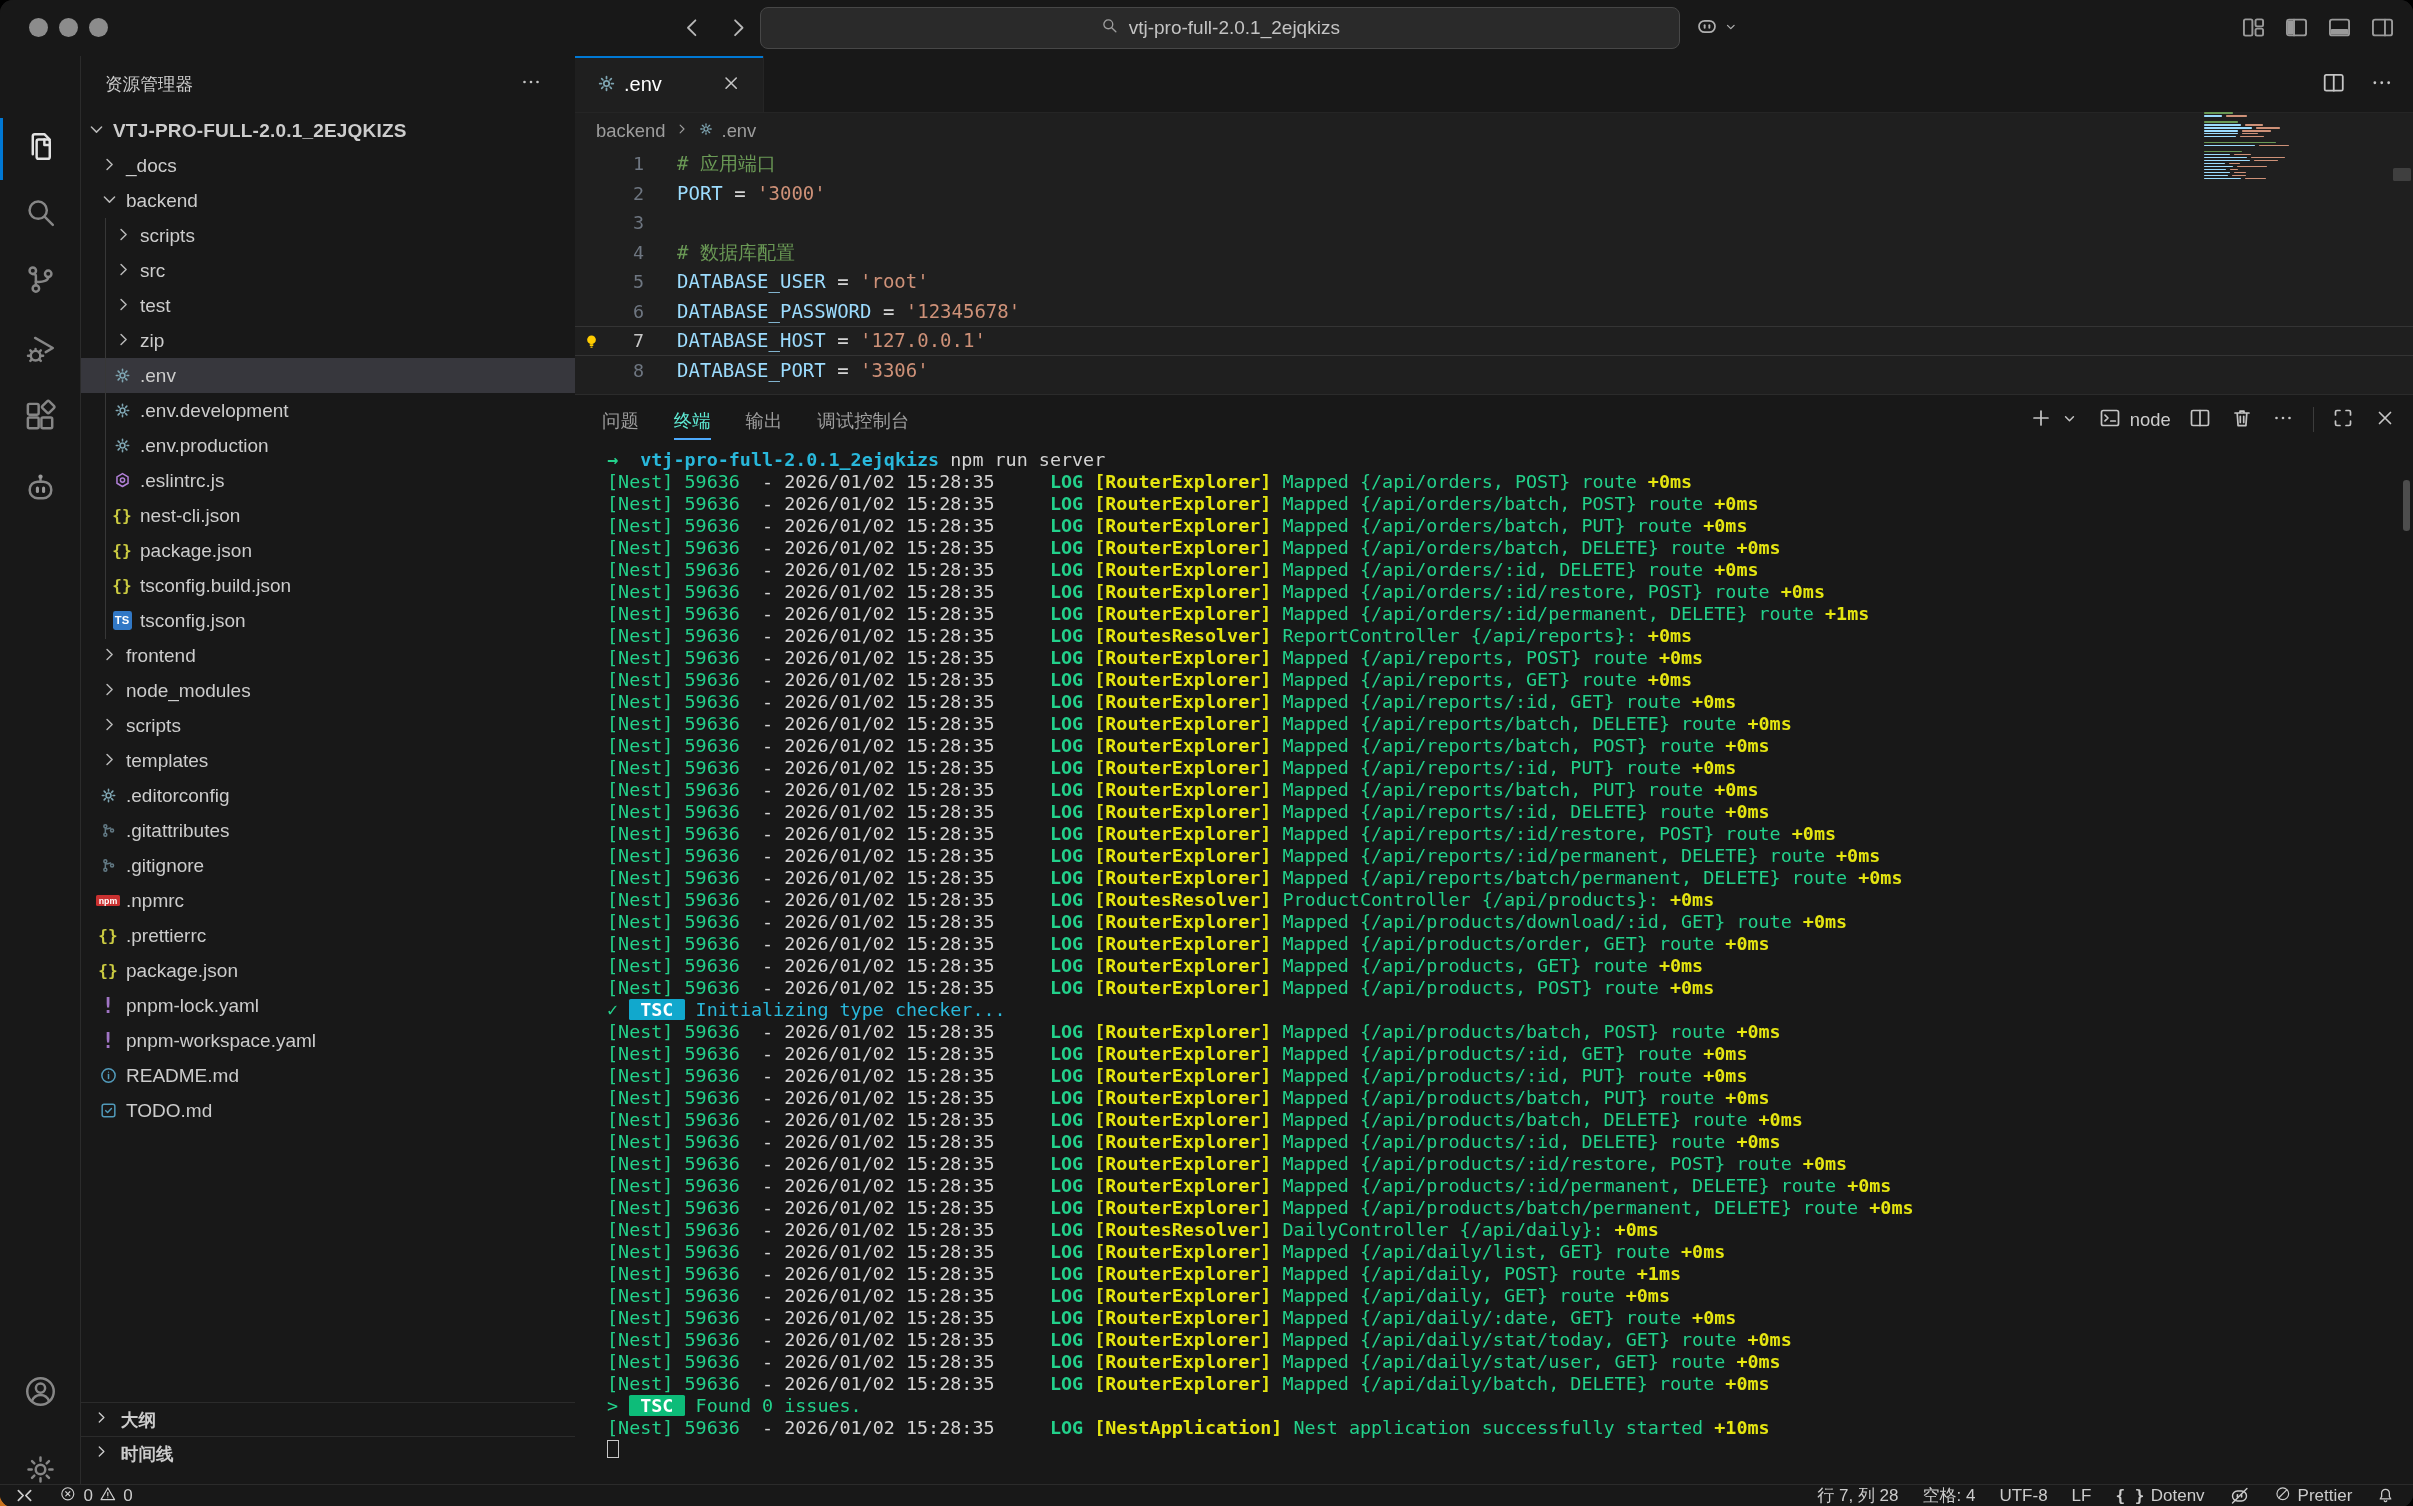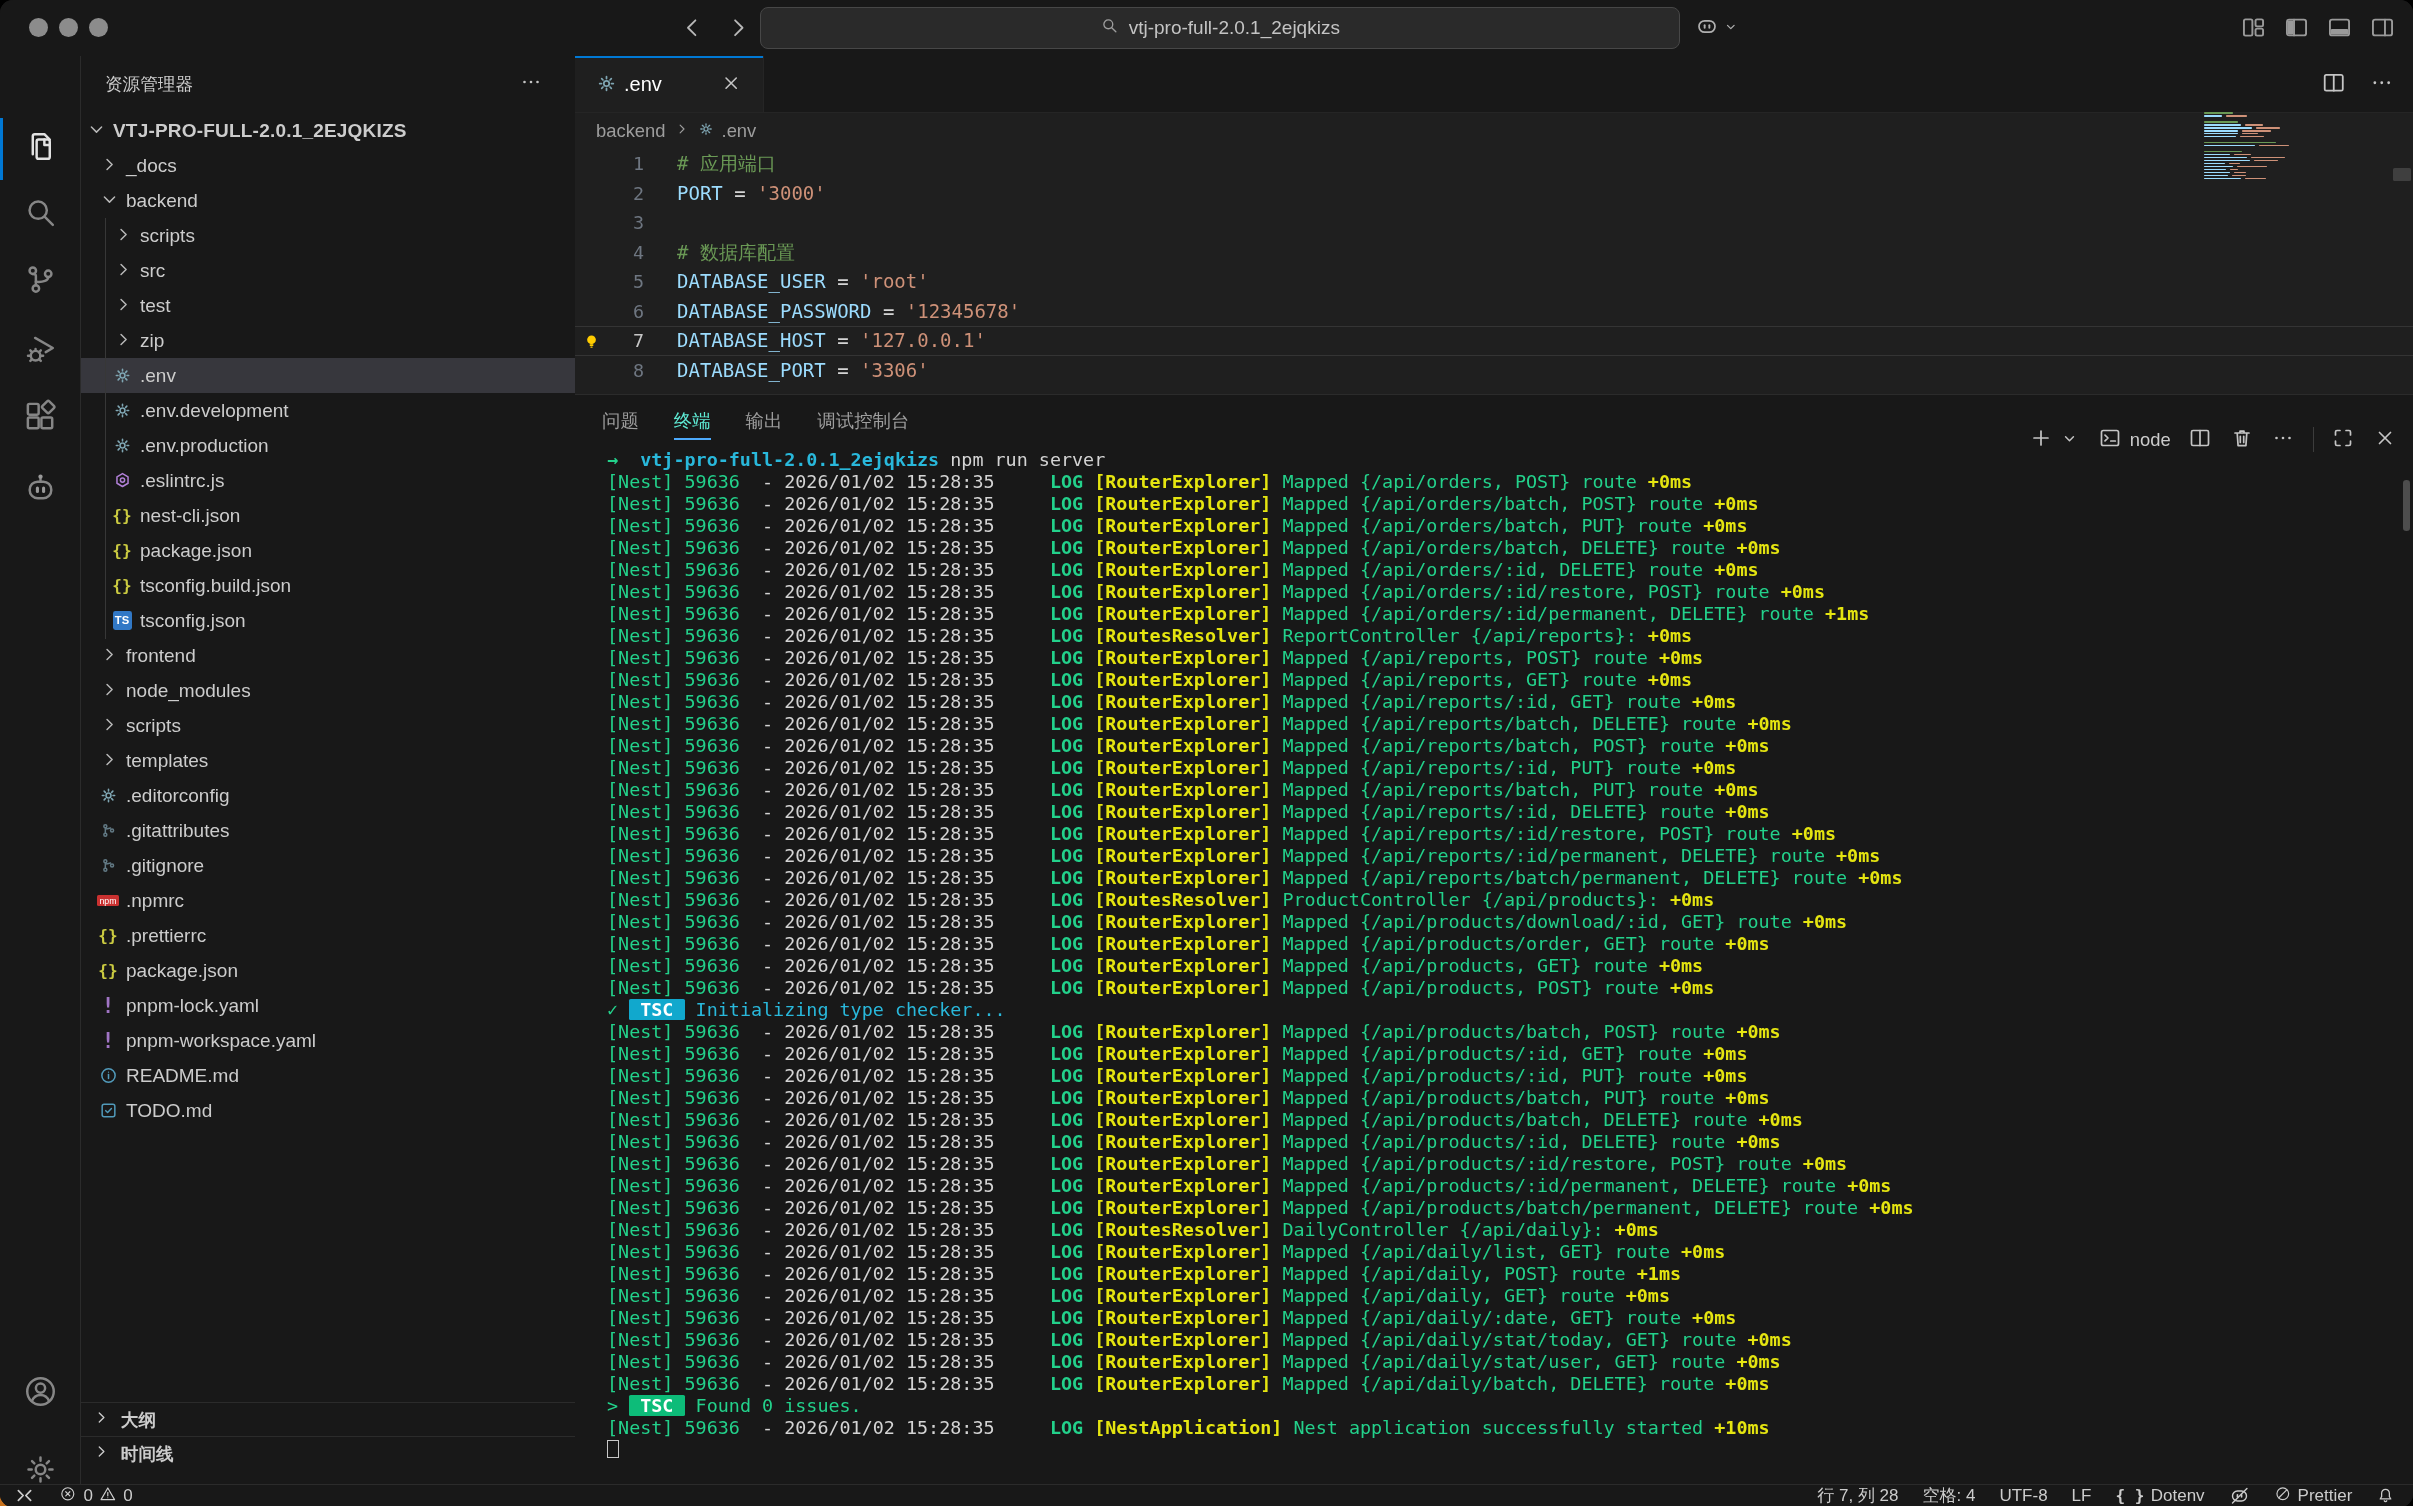--- a/index.html
+++ b/index.html
@@ -64,21 +64,21 @@
   .mrow{height:1.6px;margin-bottom:1.4px;display:flex;gap:4px;}
   .mseg{height:1.6px;border-radius:0.8px;}
   .ed-scroll-thumb{position:absolute;right:2.4px;top:112px;width:17.6px;height:12.8px;background:#3f3f3f;border-radius:1.6px;}
 
   
   .panel{position:absolute;left:575px;top:394px;right:0;bottom:22.3px;background:#181818;border-top:0.8px solid #2b2b2b;}
   .ptabs{position:absolute;left:27px;top:0;height:51px;display:flex;gap:35px;font-size:18.4px;color:#9d9d9d;align-items:center;}
   .ptab{position:relative;height:51px;line-height:51px;}
   .ptab.active{color:#5eead4;}
   .ptab.active::after{content:"";position:absolute;left:0;right:0;bottom:5.6px;height:2.4px;background:#4daafc;}
-  .pactions{position:absolute;right:16px;top:11.2px;display:flex;align-items:center;gap:17.6px;color:#c5c5c5;margin-top:20px;}
+  .pactions{position:absolute;right:16px;top:11.2px;display:flex;align-items:center;gap:17.6px;color:#c5c5c5;}
   .pactions .nodelbl{font-size:18.4px;color:#cccccc;margin-left:-9.6px;}
   .psep{width:0.8px;height:25.5px;background:#3c3c3c;}
   .term{position:absolute;left:32px;top:54px;right:24px;font-family:"DejaVu Sans Mono",monospace;font-size:18.4px;}
   .tline{height:22px;line-height:22px;white-space:pre;}
   .tg{color:#23d18b}.ty{color:#e5e510}.tc{color:#29b8db}.tw{color:#d4d4d4}.tbold{font-weight:bold}
   .badge-i{background:#11a8cd;color:#fff;font-weight:bold;border-radius:1.6px;}
   .badge-d{background:#0dbc79;color:#fff;font-weight:bold;border-radius:1.6px;}
   .cursorblk{display:inline-block;width:9.6px;height:16px;border:1.6px solid #c8c8c8;vertical-align:-2.4px;}
   .term-scroll{position:absolute;right:3.2px;top:85px;width:6.4px;height:51px;background:#4d4d4d;border-radius:3.2px;}
 
@@ -376,21 +376,21 @@
               <circle cx="8" cy="6.5" r="1.9"></circle>
               <circle cx="8" cy="17.5" r="1.9"></circle>
               <circle cx="16.5" cy="12" r="1.9"></circle>
               <path d="M8 8.4v7.2M8 10c4.5 0 5-.8 6.6-1.1"></path>
             </svg>
           </span>
           <span class="lbl" style="left:45px">.gitignore</span>
         </div>
         <div class="trow">
           <span class="ficon" style="left:15px">
-            <span style="display:inline-block;background:#ca3130;color:#fff;font-size:8.8px;font-weight:normal;padding:1.6px 2.4px;border-radius:1.6px;line-height:8px">npm</span>
+            <span style="display:inline-block;background:#ca3130;color:#fff;font-size:8.8px;font-weight:bold;padding:1.6px 2.4px;border-radius:1.6px;line-height:8px">npm</span>
           </span>
           <span class="lbl" style="left:45px">.npmrc</span>
         </div>
         <div class="trow">
           <span class="ficon" style="left:15px">
             <span class="txtic" style="color:#cbcb41">{}</span>
           </span>
           <span class="lbl" style="left:45px">.prettierrc</span>
         </div>
         <div class="trow">

